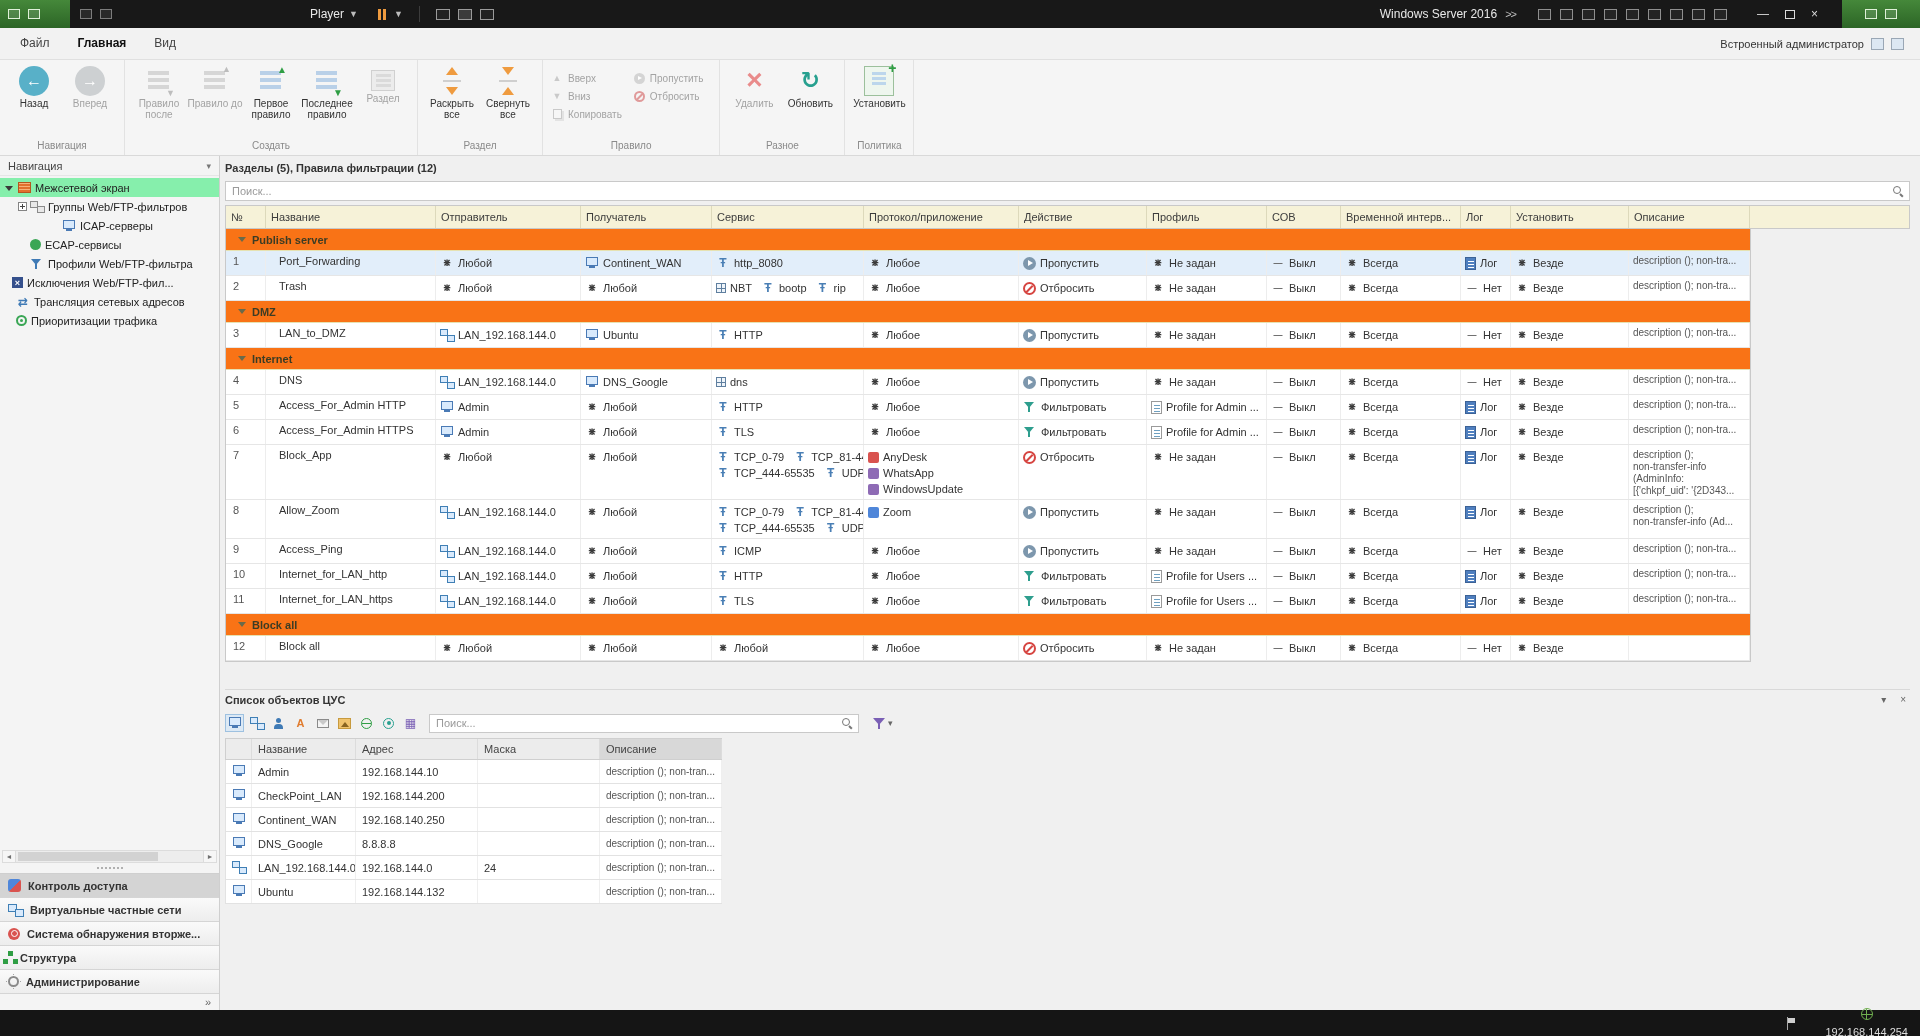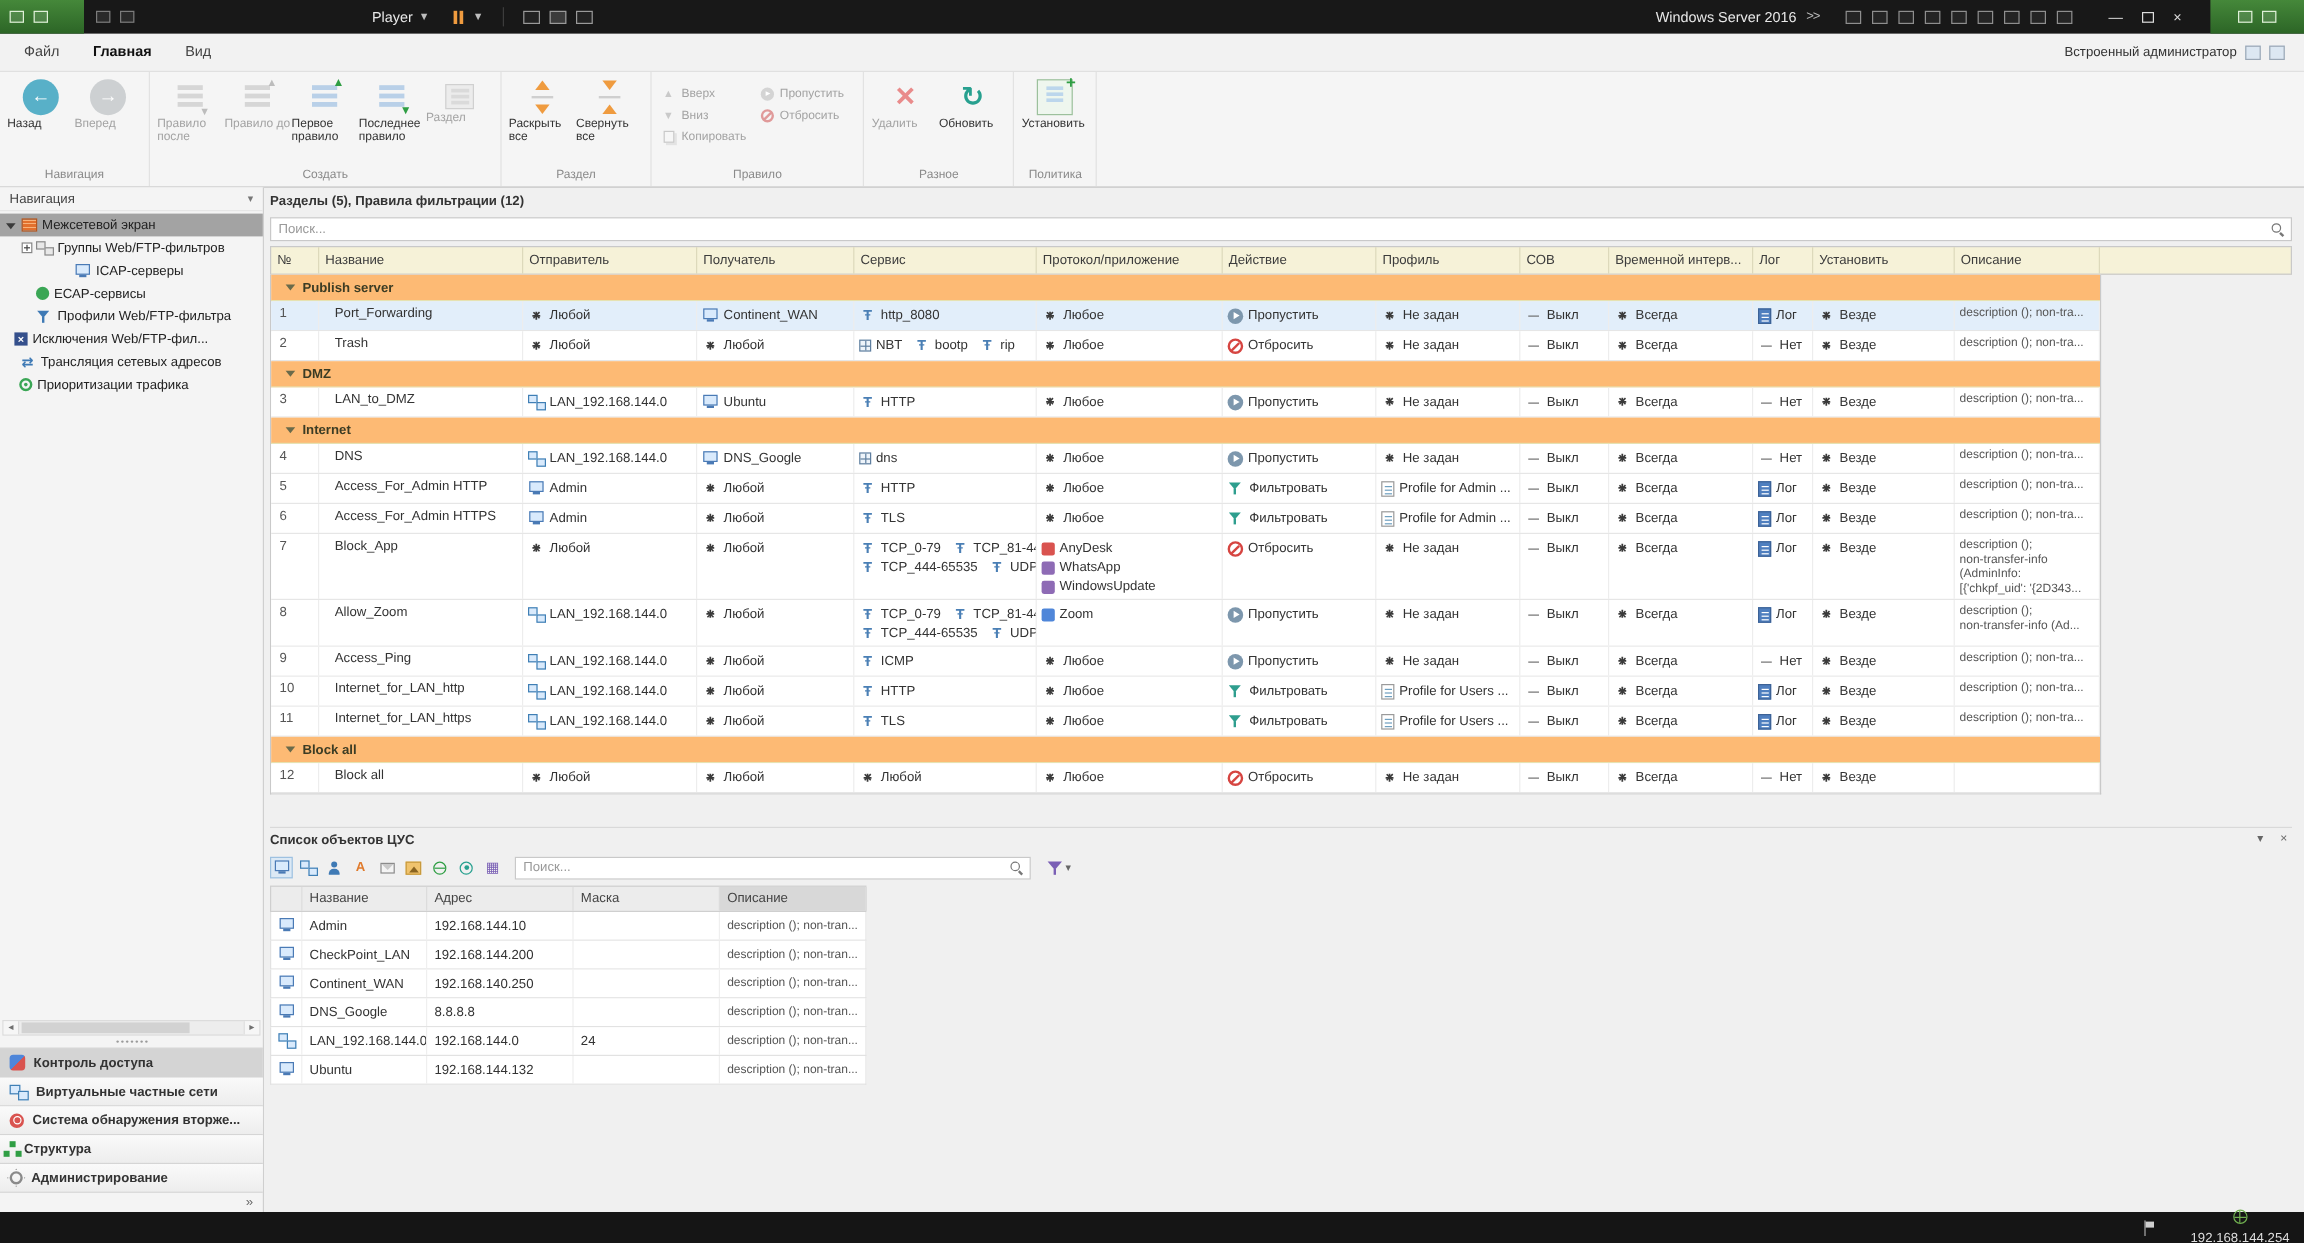--- a/index.html
+++ b/index.html
@@ -32,21 +32,21 @@
   .menubar{height:32px;background:#f2f2f2;border-bottom:1px solid #e0e0e0;display:flex;align-items:center;padding:0 6px;}
   .mtab{padding:0 14px;font-size:12px;color:#444;line-height:31px;}
   .mtab.active{font-weight:bold;color:#111;}
   .menu-right{margin-left:auto;display:flex;align-items:center;gap:7px;color:#333;font-size:11px;padding-right:10px;}
   .mr-ico{width:13px;height:12px;border:1px solid #9aa7b5;background:#dce7f2;display:inline-block;}
 
   
   .ribbon{height:96px;background:#f5f5f5;border-bottom:1px solid #d9d9d9;display:flex;}
   .rb-group{display:flex;flex-direction:column;border-right:1px solid #e2e2e2;padding:3px 6px 0;}
   .rb-row{flex:1;display:flex;align-items:flex-start;}
-  .rb-btn{width:56px;padding-top:3px;}
+  .rb-btn{width:56px;text-align:center;padding-top:3px;}
   .rb-ic{width:30px;height:30px;margin:0 auto 2px;position:relative;}
   .rb-lab{font-size:10px;line-height:11px;color:#333;}
   .rb-btn.dis .rb-lab{color:#a3a3a3;}
   .rb-glab{height:17px;font-size:10px;color:#8a8a8a;text-align:center;line-height:15px;}
   .rb-stack{display:flex;flex-direction:column;gap:4px;padding:8px 10px 0 2px;}
   .rb-small{display:flex;align-items:center;gap:5px;font-size:10px;height:14px;color:#333;}
   .rb-small.dis{color:#a3a3a3;}
   .rb-sic{width:12px;height:12px;display:inline-flex;align-items:center;justify-content:center;position:relative;flex:none;}
 
   .rbi-back{background:#58b0c8;border-radius:50%;}
@@ -81,21 +81,21 @@
 
   
   .workspace{display:flex;height:854px;background:#f0f0f0;}
 
   
   .sidebar{width:220px;background:#f4f4f4;border-right:1px solid #cfcfcf;display:flex;flex-direction:column;}
   .side-head{height:20px;display:flex;align-items:center;padding:0 8px;color:#444;font-size:11px;border-bottom:1px solid #e6e6e6;}
   .side-head .caret2{margin-left:auto;color:#777;font-size:9px;}
   .tree{padding-top:2px;}
   .t-item{height:19px;display:flex;align-items:center;font-size:11px;color:#222;white-space:nowrap;overflow:hidden;}
-  .t-item.sel{background:#a3a3a3;}
+  .t-item.sel{background:#86efac;}
   .t-ex{width:9px;height:9px;margin-right:3px;flex:none;}
   .t-ex.open{width:0;height:0;border-left:4px solid transparent;border-right:4px solid transparent;border-top:5px solid #3a3a3a;margin:2px 5px 0 1px;}
   .t-ex.plus{border:1px solid #848484;background:#fff;position:relative;}
   .t-ex.plus::before{content:"";position:absolute;left:1px;right:1px;top:3px;height:1px;background:#444;}
   .t-ex.plus::after{content:"";position:absolute;top:1px;bottom:1px;left:3px;width:1px;background:#444;}
   .t-ic{width:14px;height:12px;margin-right:4px;flex:none;position:relative;display:inline-flex;align-items:center;justify-content:center;}
   .ti-firewall{width:13px;height:11px;background:repeating-linear-gradient(0deg,#e2702d 0 2px,#f7b27a 2px 3px);border:1px solid #b5561f;}
   .ti-web-groups::before{content:"";position:absolute;left:0;top:0;width:6px;height:5px;border:1px solid #8a8a8a;background:#e8e8e8;}
   .ti-web-groups::after{content:"";position:absolute;left:7px;top:5px;width:6px;height:5px;border:1px solid #8a8a8a;background:#e8e8e8;}
   .ti-icap::before{content:"";position:absolute;left:1px;top:0;width:10px;height:7px;border:1px solid #4a7ab5;background:#d9eafc;}
@@ -139,21 +139,21 @@
   .mag{position:absolute;right:6px;top:4px;width:12px;height:12px;}
   .mag::before{content:"";position:absolute;left:1px;top:1px;width:6px;height:6px;border:1.5px solid #777;border-radius:50%;}
   .mag::after{content:"";position:absolute;left:8px;top:8px;width:4px;height:2px;background:#777;transform:rotate(45deg);transform-origin:left center;}
   .m-search{width:1685px;margin-bottom:4px;}
 
   :root{--rcols:40px 170px 145px 131px 152px 155px 128px 120px 74px 120px 50px 118px 121px;}
   .rules-head{width:1685px;display:grid;grid-template-columns:var(--rcols) minmax(0,1fr);background:#f6f2d8;border:1px solid #c9c9c9;height:24px;}
   .th{border-right:1px solid #ddd9bb;display:flex;align-items:center;padding:0 5px;font-size:11px;color:#3c3c3c;white-space:nowrap;overflow:hidden;text-overflow:ellipsis;}
   .th.fill{border-right:none;}
   .rules-body{width:1526px;border:1px solid #c9c9c9;border-top:none;background:#fff;}
-  .sec-row{height:22px;background:#fdba74;border-bottom:1px solid #e6e2b2;display:flex;align-items:center;}
+  .sec-row{height:22px;background:#f97316;border-bottom:1px solid #e6e2b2;display:flex;align-items:center;}
   .sec-tri{width:0;height:0;border-left:4px solid transparent;border-right:4px solid transparent;border-top:5px solid #6a6a4a;margin:0 6px 0 12px;}
   .sec-lab{font-weight:bold;font-size:11px;color:#3c3c24;}
   .rule-row{display:grid;grid-template-columns:var(--rcols);background:#fff;border-bottom:1px solid #e6e6e6;min-height:25px;}
   .rule-row.sel{background:#e2eefa;}
   .cell{border-right:1px solid #ededed;padding:4px 4px 2px;overflow:hidden;}
   .c-num{color:#555;padding-left:7px;}
   .c-name{padding-left:13px;white-space:nowrap;text-overflow:ellipsis;}
   .cline{display:flex;align-items:center;height:16px;white-space:nowrap;}
   .citem{display:inline-flex;align-items:center;margin-right:9px;}
   .ctext{margin-left:4px;white-space:nowrap;}

